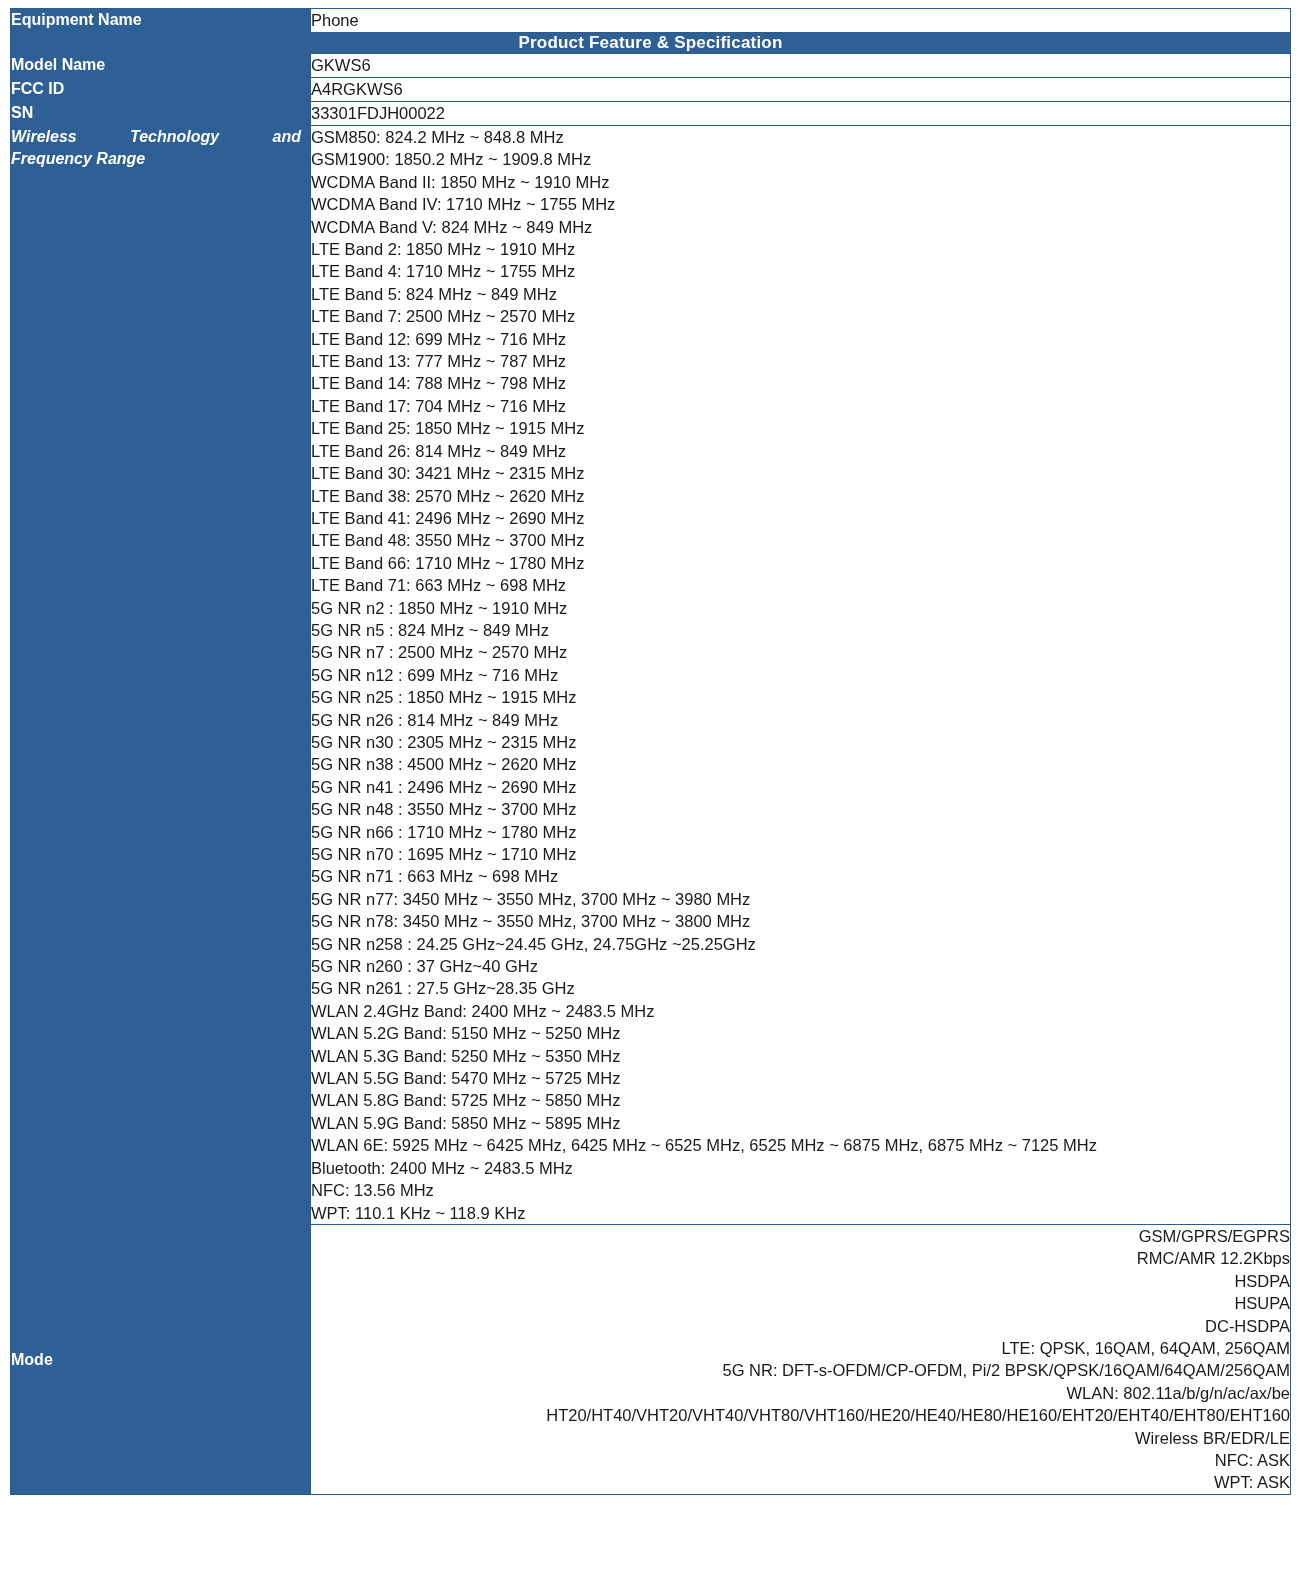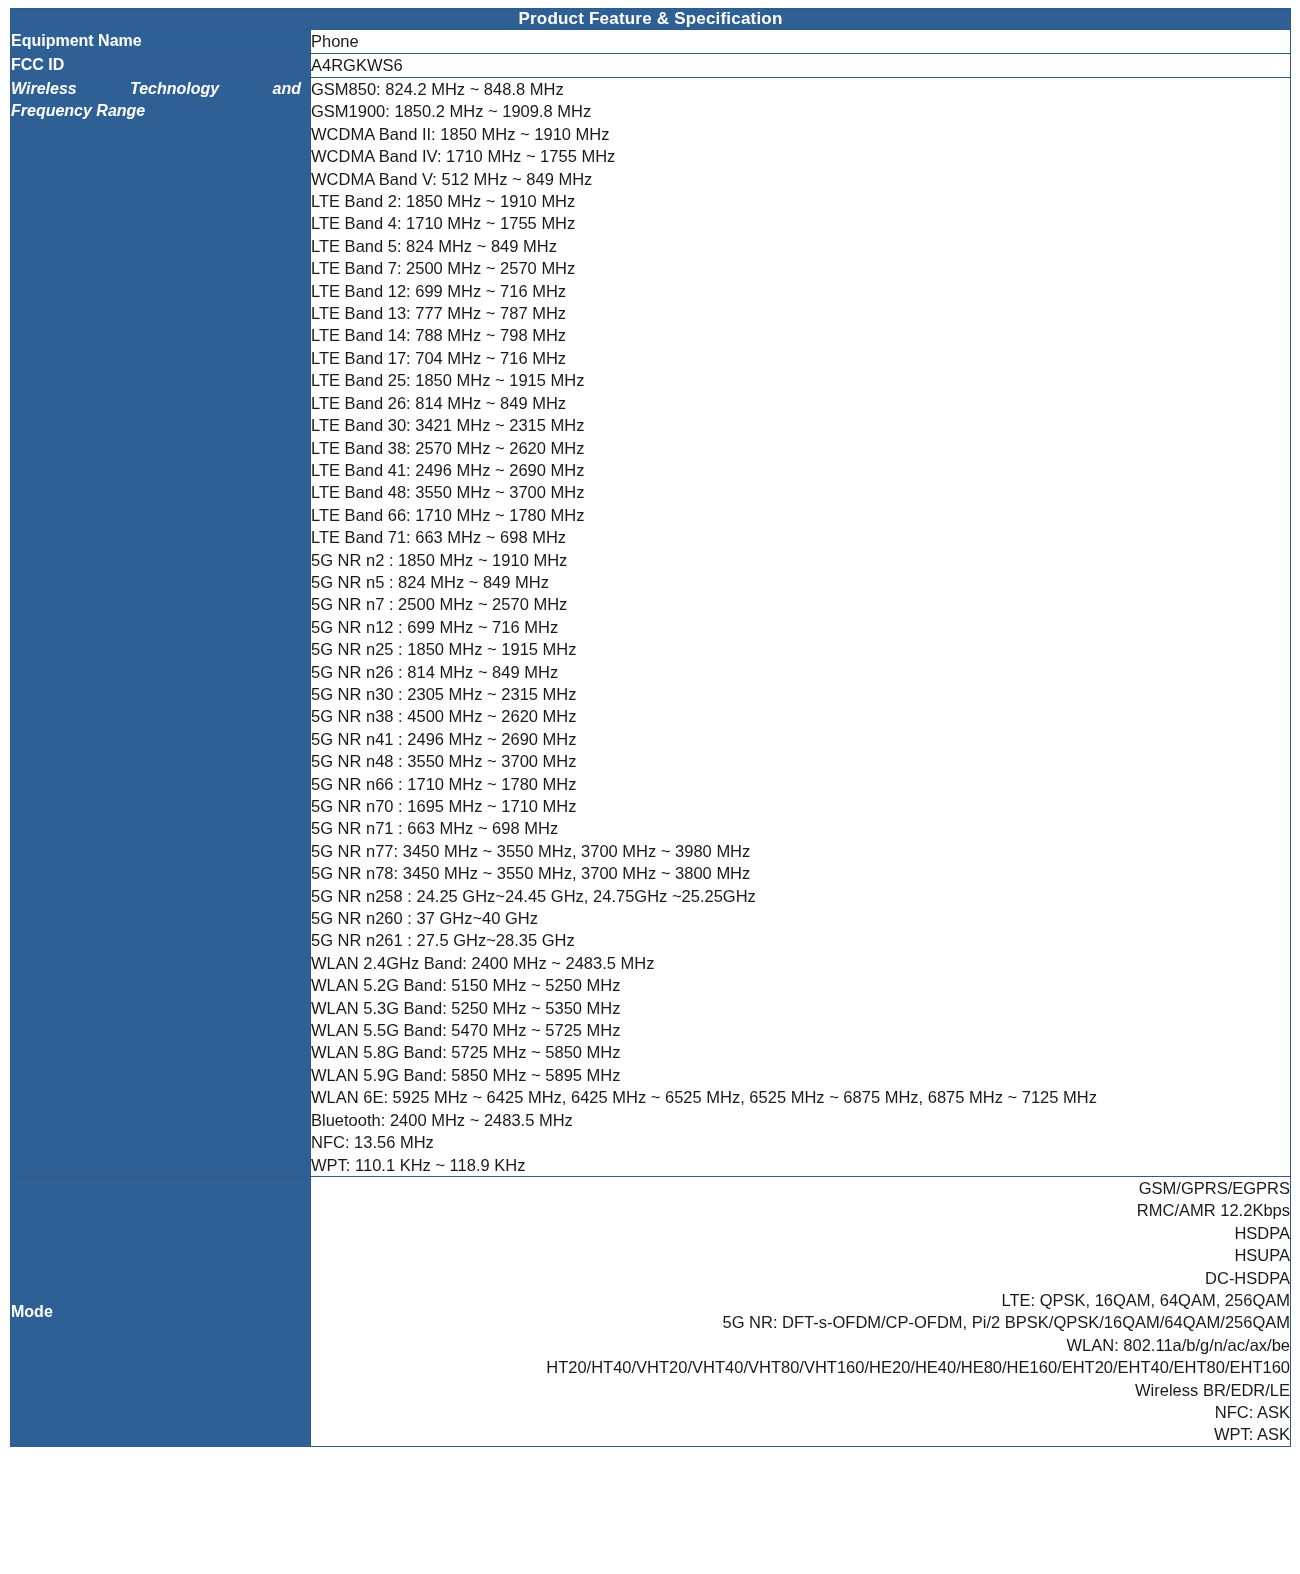--- a/index.html
+++ b/index.html
@@ -99,49 +99,65 @@
 <body>
 
 <div class="page">
   <table class="spec">
     <colgroup>
       <col style="width:300px">
       <col style="width:980px">
     </colgroup>
     <tbody>
       <tr>
+        <td class="label-cell">
+          <span class="label-plain">Equipment Name</span>
+        </td>
+        <td class="value-cell">
+          <span class="single-line">Phone</span>
+        </td>
+      </tr>
+      <tr>
         <td class="title-cell" colspan="2">Product Feature &amp; Specification</td>
       </tr>
       <tr>
         <td class="label-cell">
-          <span class="label-plain">Equipment Name</span>
-        </td>
-        <td class="value-cell">
-          <span class="single-line">Phone</span>
+          <span class="label-plain">Model Name</span>
+        </td>
+        <td class="value-cell">
+          <span class="single-line">GKWS6</span>
         </td>
       </tr>
       <tr>
         <td class="label-cell">
           <span class="label-plain">FCC ID</span>
         </td>
         <td class="value-cell">
           <span class="single-line">A4RGKWS6</span>
+        </td>
+      </tr>
+      <tr>
+        <td class="label-cell">
+          <span class="label-plain">SN</span>
+        </td>
+        <td class="value-cell">
+          <span class="single-line">33301FDJH00022</span>
         </td>
       </tr>
       <tr>
         <td class="label-cell wt-label">
           <span class="label-justify">Wireless Technology and</span>
           <span class="label-plain">Frequency Range</span>
         </td>
         <td class="value-cell freq-cell">
           <span class="line">GSM850: 824.2 MHz ~ 848.8 MHz</span>
           <span class="line">GSM1900: 1850.2 MHz ~ 1909.8 MHz</span>
           <span class="line">WCDMA Band II: 1850 MHz ~ 1910 MHz</span>
           <span class="line">WCDMA Band IV: 1710 MHz ~ 1755 MHz</span>
-          <span class="line">WCDMA Band V: 512 MHz ~ 849 MHz</span>
+          <span class="line">WCDMA Band V: 824 MHz ~ 849 MHz</span>
           <span class="line">LTE Band 2: 1850 MHz ~ 1910 MHz</span>
           <span class="line">LTE Band 4: 1710 MHz ~ 1755 MHz</span>
           <span class="line">LTE Band 5: 824 MHz ~ 849 MHz</span>
           <span class="line">LTE Band 7: 2500 MHz ~ 2570 MHz</span>
           <span class="line">LTE Band 12: 699 MHz ~ 716 MHz</span>
           <span class="line">LTE Band 13: 777 MHz ~ 787 MHz</span>
           <span class="line">LTE Band 14: 788 MHz ~ 798 MHz</span>
           <span class="line">LTE Band 17: 704 MHz ~ 716 MHz</span>
           <span class="line">LTE Band 25: 1850 MHz ~ 1915 MHz</span>
           <span class="line">LTE Band 26: 814 MHz ~ 849 MHz</span>

